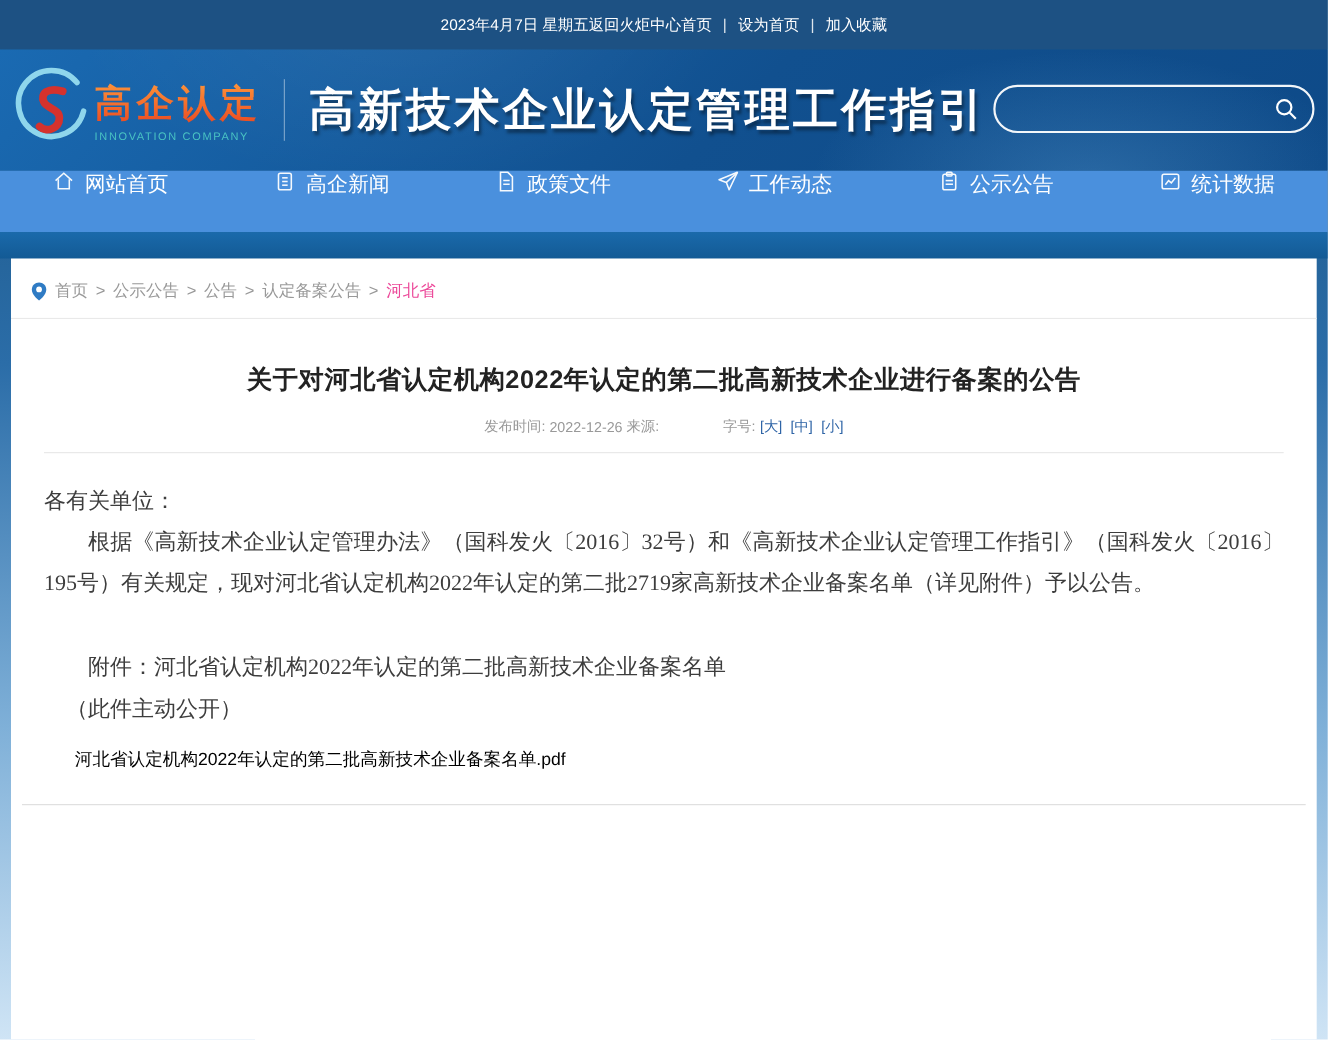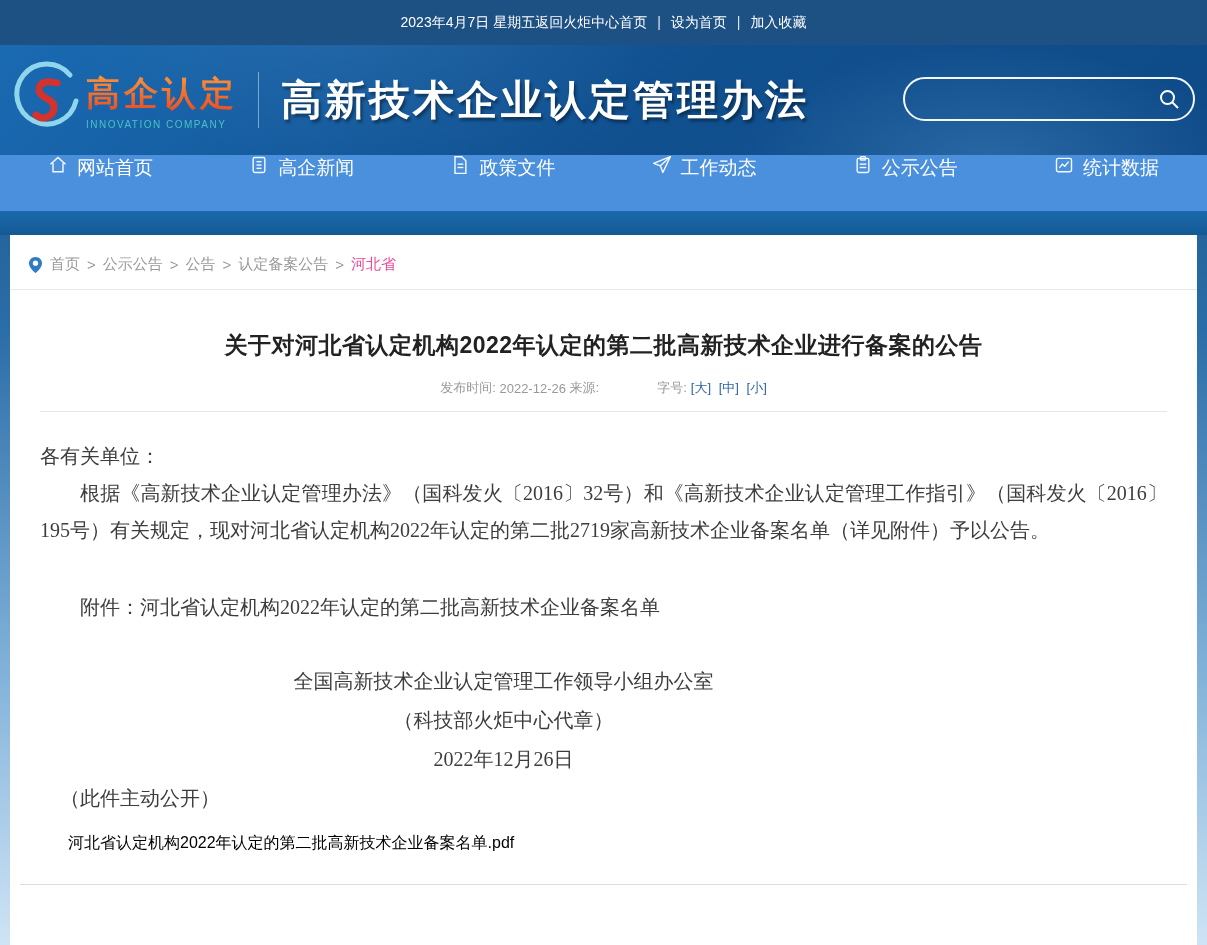--- a/index.html
+++ b/index.html
@@ -122,21 +122,21 @@
     <svg class="logo-mark" viewBox="0 0 72 78">
       <path d="M60 14 A30 30 0 1 0 66 40" fill="none" stroke="#8fd6ec" stroke-width="5" stroke-linecap="round"></path>
       <path d="M47 22 C34 18 26 24 30 32 C33 38 44 38 44 46 C44 56 32 60 26 54" fill="none" stroke="#d5322d" stroke-width="7" stroke-linecap="round"></path>
     </svg>
     <div class="logo-text">
       <div class="logo-title">高企认定</div>
       <div class="logo-sub">INNOVATION COMPANY</div>
     </div>
   </div>
   <div class="banner-divider"></div>
-  <div class="site-title">高新技术企业认定管理办法</div>
+  <div class="site-title">高新技术企业认定管理工作指引</div>
   <div class="search">
     <input type="text" placeholder="" style="">
     <span class="mag">
       <svg width="24" height="24" viewBox="0 0 24 24" fill="none" stroke="#fff" stroke-width="2">
         <circle cx="10.5" cy="10.5" r="6.5"></circle>
           <line x1="15.5" y1="15.5" x2="21" y2="21"></line>
       </svg>
     </span>
   </div>
 </div>
@@ -224,25 +224,20 @@
         <span>[中]</span>
         <span>[小]</span>
       </span>
     </div>
     <div class="meta-divider"></div>
 
     <div class="doc">
       <div class="salutation">各有关单位：</div>
       <div class="main-para">根据《高新技术企业认定管理办法》（国科发火〔2016〕32号）和《高新技术企业认定管理工作指引》（国科发火〔2016〕195号）有关规定，现对河北省认定机构2022年认定的第二批2719家高新技术企业备案名单（详见附件）予以公告。</div>
       <div class="attachment-line">附件：河北省认定机构2022年认定的第二批高新技术企业备案名单</div>
-      <div class="signature">
-        <div>全国高新技术企业认定管理工作领导小组办公室</div>
-        <div>（科技部火炬中心代章）</div>
-        <div>2022年12月26日</div>
-      </div>
       <div class="disclosure">（此件主动公开）</div>
     </div>
 
     <a class="pdf-link">河北省认定机构2022年认定的第二批高新技术企业备案名单.pdf</a>
   </div>
 
   <div class="bottom-divider"></div>
 </div>
 
 </body></html>

